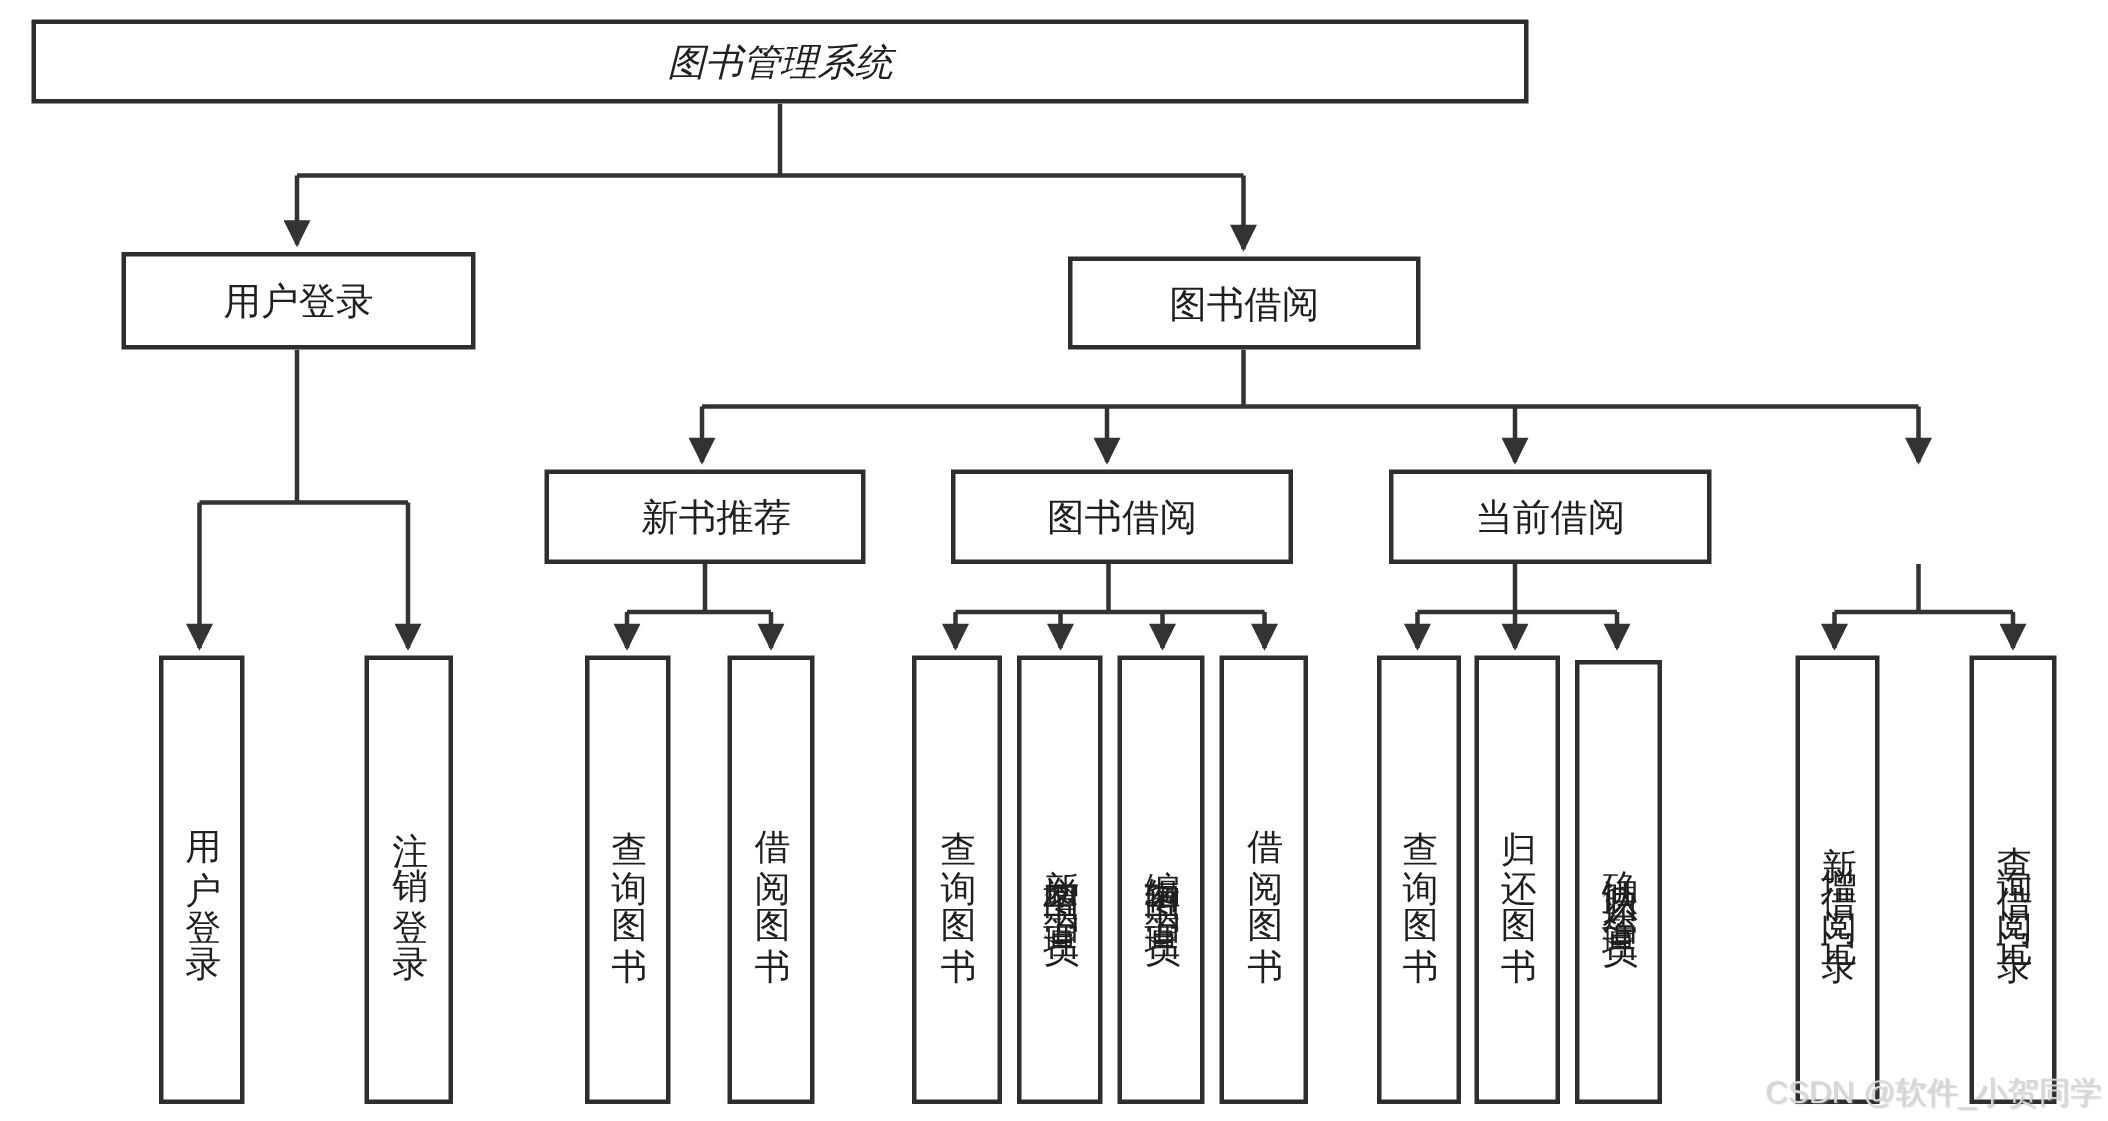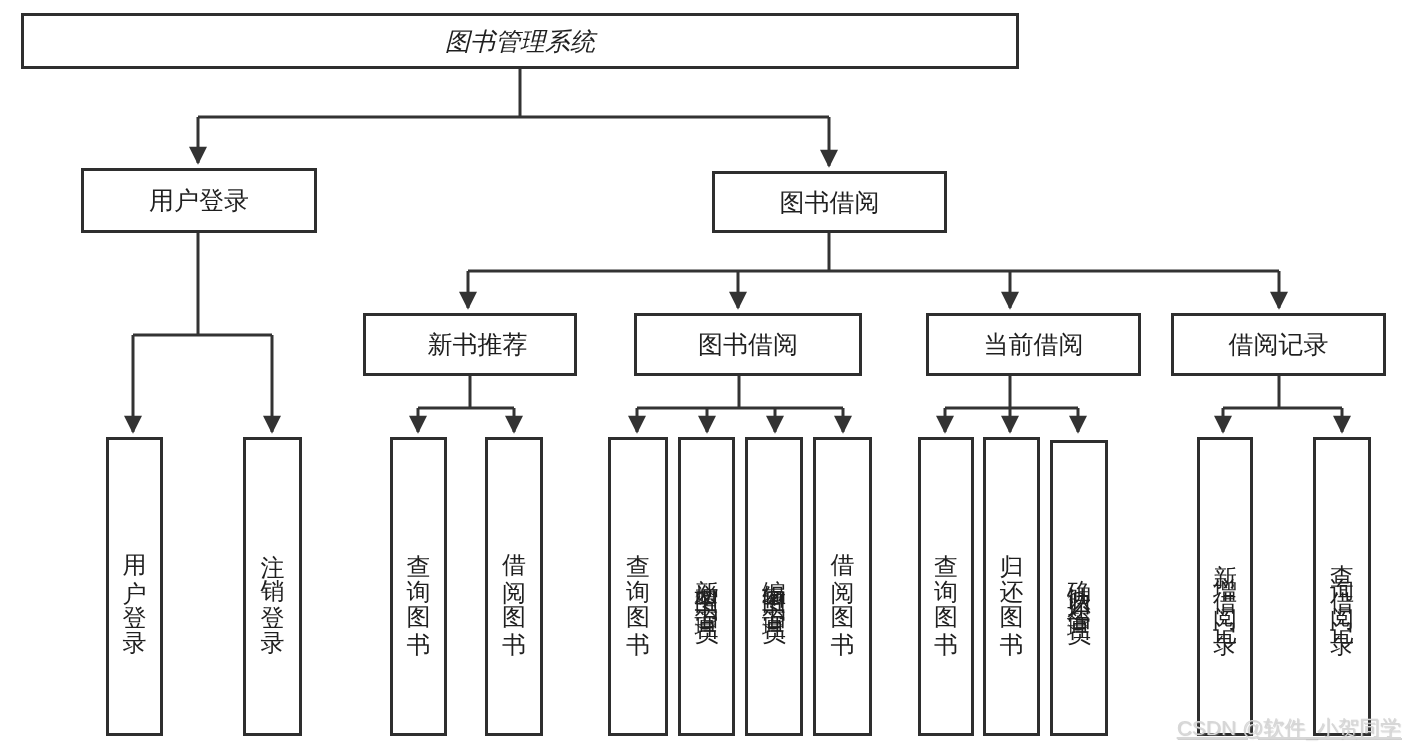--- a/index.html
+++ b/index.html
@@ -39,21 +39,20 @@
   .sp9 { letter-spacing: 6px; }
   #watermark {
     position: absolute;
     right: 4px;
     bottom: 5px;
     font-size: 21px;
     color: #d7d7d7;
     text-shadow: 1px 1px 1px rgba(150,150,150,0.45);
     z-index: 5;
     white-space: nowrap;
-    text-decoration: underline;
   }
 </style>
 </head>
 <body>
 
 <div id="stage">
 
   <svg id="wires" viewBox="0 0 1405 747" xmlns="http://www.w3.org/2000/svg">
     <defs>
       <marker id="arr" viewBox="0 0 10 10" refX="9" refY="5" markerWidth="7" markerHeight="6" orient="auto-start-reverse">
@@ -105,21 +104,20 @@
   </svg>
 
   <div class="box h" style="left:21px; top:13px; width:998px; height:56px;font-style:italic;">图书管理系统</div>
 
   <div class="box h" style="left:81px; top:168px; width:236px; height:65px;">用户登录</div>
   <div class="box h" style="left:712px; top:171px; width:235px; height:62px;">图书借阅</div>
 
   <div class="box h" style="left:363px; top:313px; width:214px; height:63px;padding-left:15px;">新书推荐</div>
   <div class="box h" style="left:634px; top:313px; width:228px; height:63px;">图书借阅</div>
   <div class="box h" style="left:926px; top:313px; width:215px; height:63px;">当前借阅</div>
-  <div class="box h" style="left:1171px; top:313px; width:215px; height:63px;">借阅记录</div>
 
   <div class="box v sp4" style="left:106px; top:437px; width:57px; height:299px;">用户登录</div>
   <div class="box v sp4" style="left:243px; top:437px; width:59px; height:299px;">注销登录</div>
 
   <div class="box v sp4" style="left:390px; top:437px; width:57px; height:299px;">查询图书</div>
   <div class="box v sp4" style="left:485px; top:437px; width:58px; height:299px;">借阅图书</div>
 
   <div class="box v sp4" style="left:608px; top:437px; width:60px; height:299px;">查询图书</div>
   <div class="box v sp9" style="left:678px; top:437px; width:57px; height:299px;">新增图书（管理员）</div>
   <div class="box v sp9" style="left:745px; top:437px; width:58px; height:299px;">编辑图书（管理员）</div>

